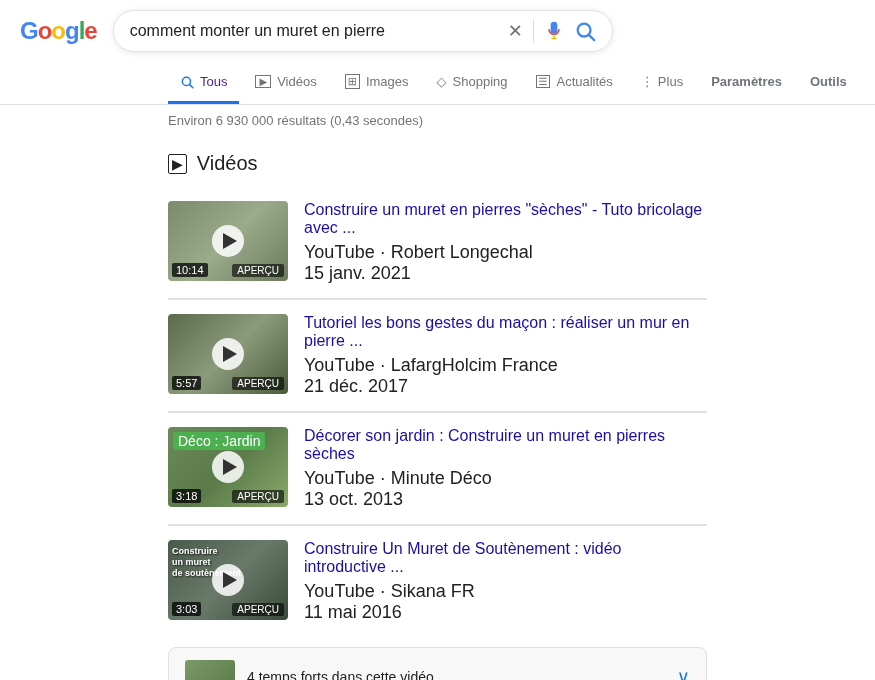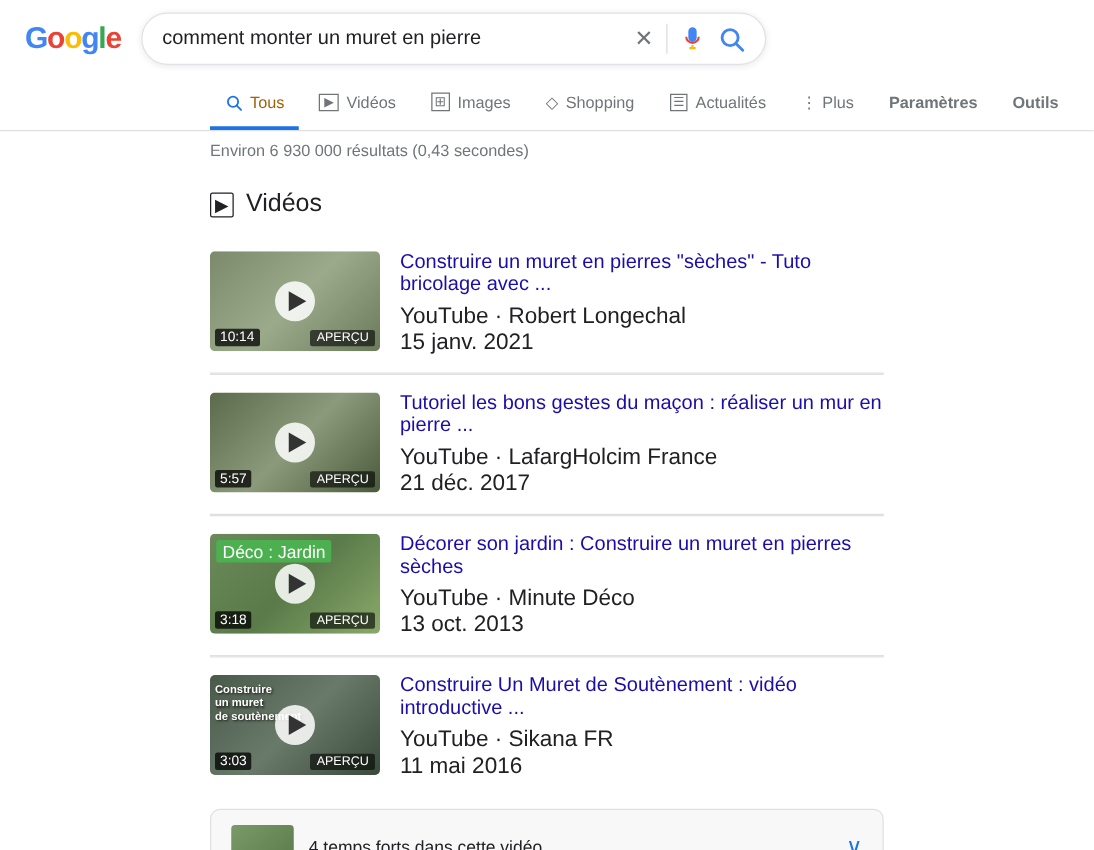--- a/index.html
+++ b/index.html
@@ -31,42 +31,42 @@
     .search-icon-btn { background: none; border: none; cursor: pointer; }
 
     
     .nav-tabs { display: flex; align-items: center; padding: 0 168px; border-bottom: 1px solid #e0e0e0; gap: 4px; }
     .nav-tab {
       display: flex; align-items: center; gap: 6px;
       padding: 12px 12px; font-size: 13px; color: #70757a;
       border-bottom: 3px solid transparent;
       cursor: pointer; white-space: nowrap;
     }
-    .nav-tab.active { color: #a16207; border-bottom-color: #1a73e8; }
+    .nav-tab.active { color: #4c1d95; border-bottom-color: #1a73e8; }
     .nav-more { display: flex; align-items: center; gap: 4px; }
     .nav-right { margin-left: auto; display: flex; gap: 4px; font-weight: bold; }
 
     
     .results-info { padding: 8px 168px; font-size: 13px; color: #70757a; }
 
     
     .main { padding: 0 168px; }
 
     
     .section-header { display: flex; align-items: center; gap: 10px; margin: 16px 0 12px 0; }
     .section-title { font-size: 20px; font-weight: 400; color: #202124; }
     .section-icon { color: #202124; font-size: 14px; border: 1.5px solid #202124; padding: 1px 3px; border-radius: 2px; }
 
     
     .video-list { display: flex; flex-direction: column; }
     .video-item { display: flex; align-items: flex-start; padding: 14px 0; border-bottom: 1px solid #e0e0e0; gap: 16px; }
     .video-item:last-of-type { border-bottom: none; }
 
     .video-thumb {
-      position: relative; width: 136px; height: 80px; flex-shrink: 0;
+      position: relative; width: 120px; height: 80px; flex-shrink: 0;
       border-radius: 4px; overflow: hidden; background: #3b82f6;
     }
     .thumb-img {
       width: 100%; height: 100%;
       background: #555; display: flex; align-items: center; justify-content: center;
     }
     .thumb-img-1 { background: linear-gradient(135deg, #7a8a6a 0%, #9aaa8a 50%, #6a7a5a 100%); }
     .thumb-img-2 { background: linear-gradient(135deg, #5a6a4a 0%, #8a9a7a 50%, #4a5a3a 100%); }
     .thumb-img-3 { background: linear-gradient(135deg, #6a8a5a 0%, #5a7a4a 50%, #8aaa6a 100%); }
     .thumb-img-4 { background: linear-gradient(135deg, #4a5a4a 0%, #6a7a6a 50%, #3a4a3a 100%); }

